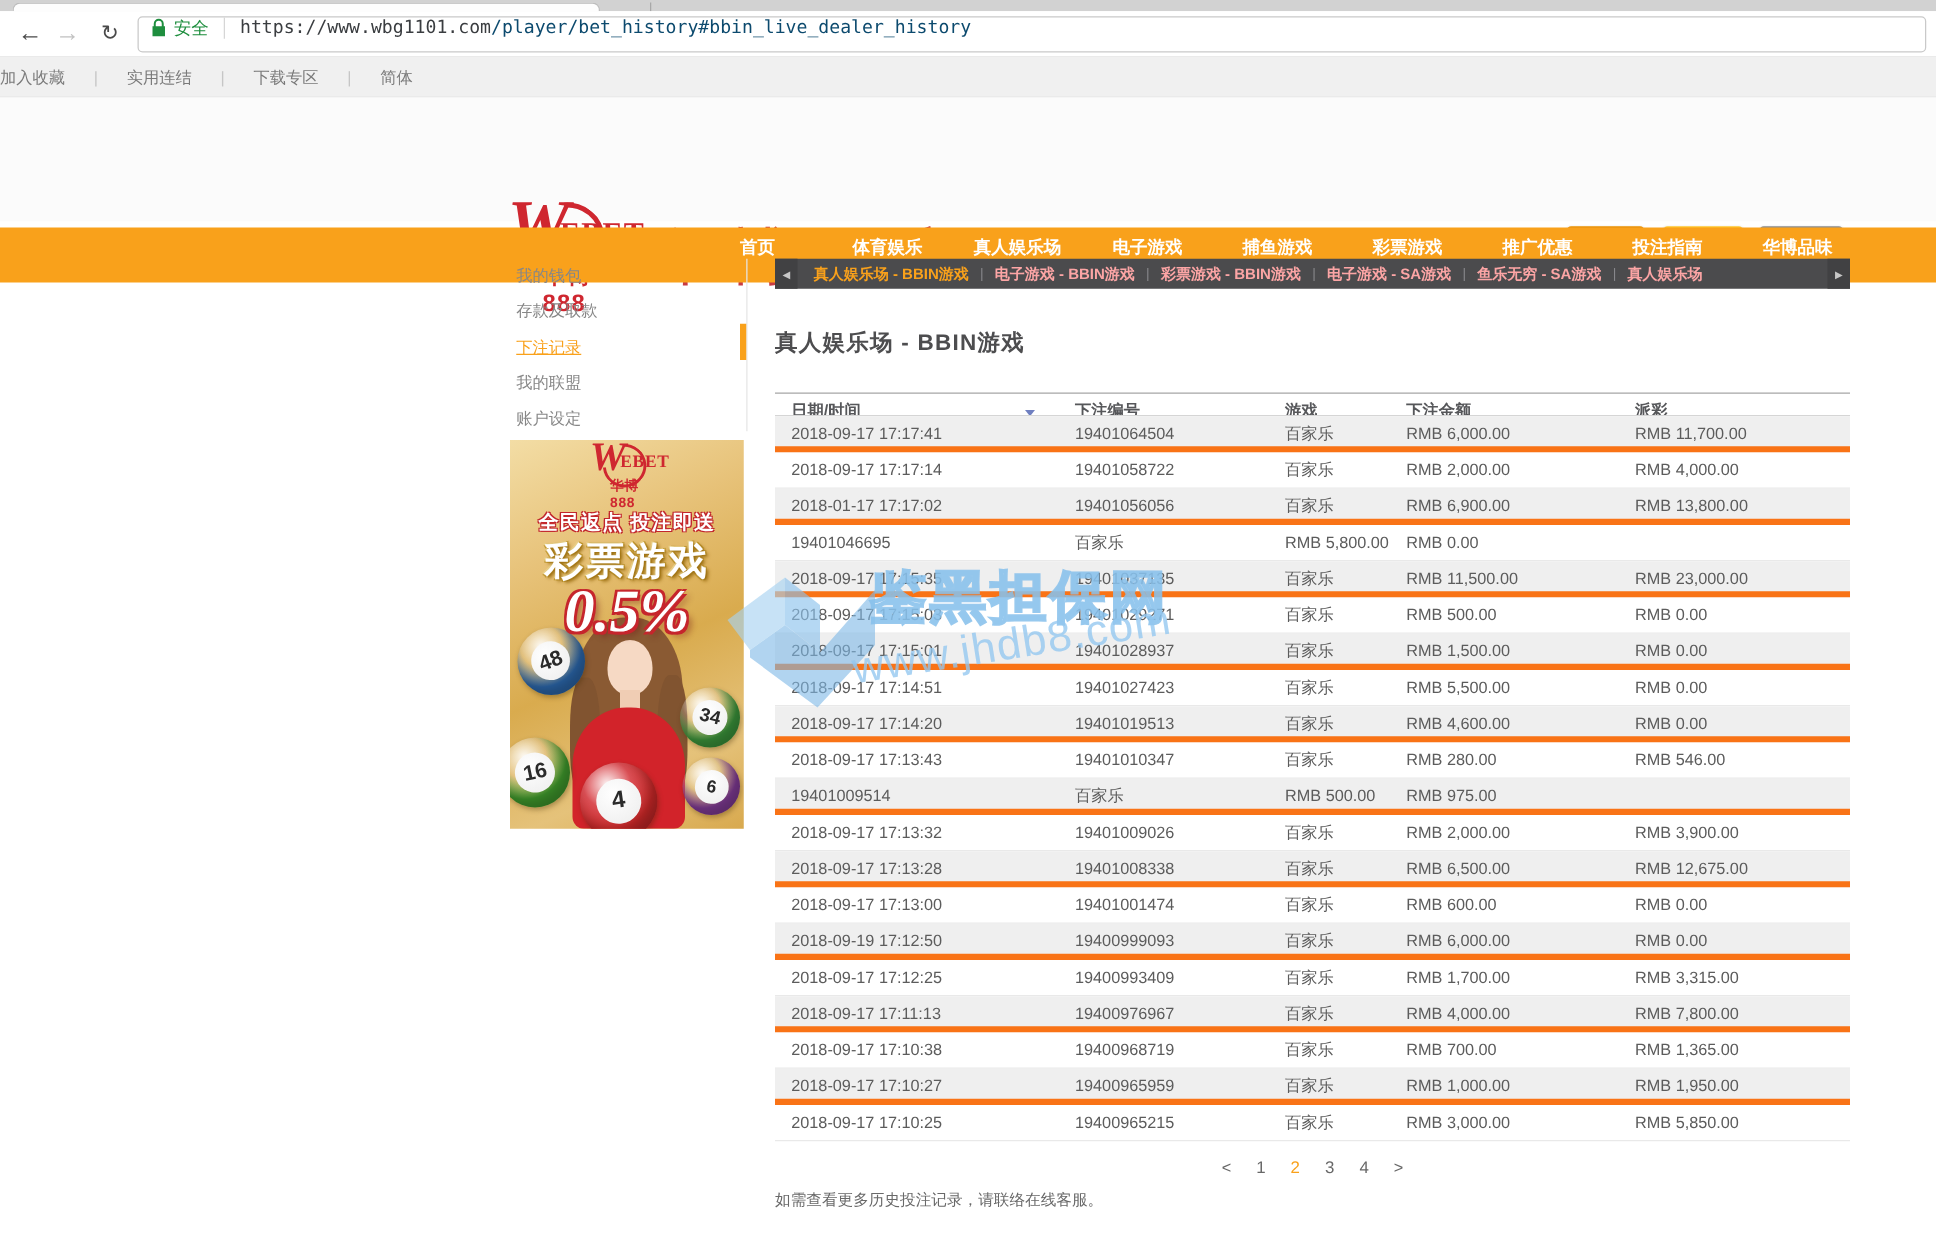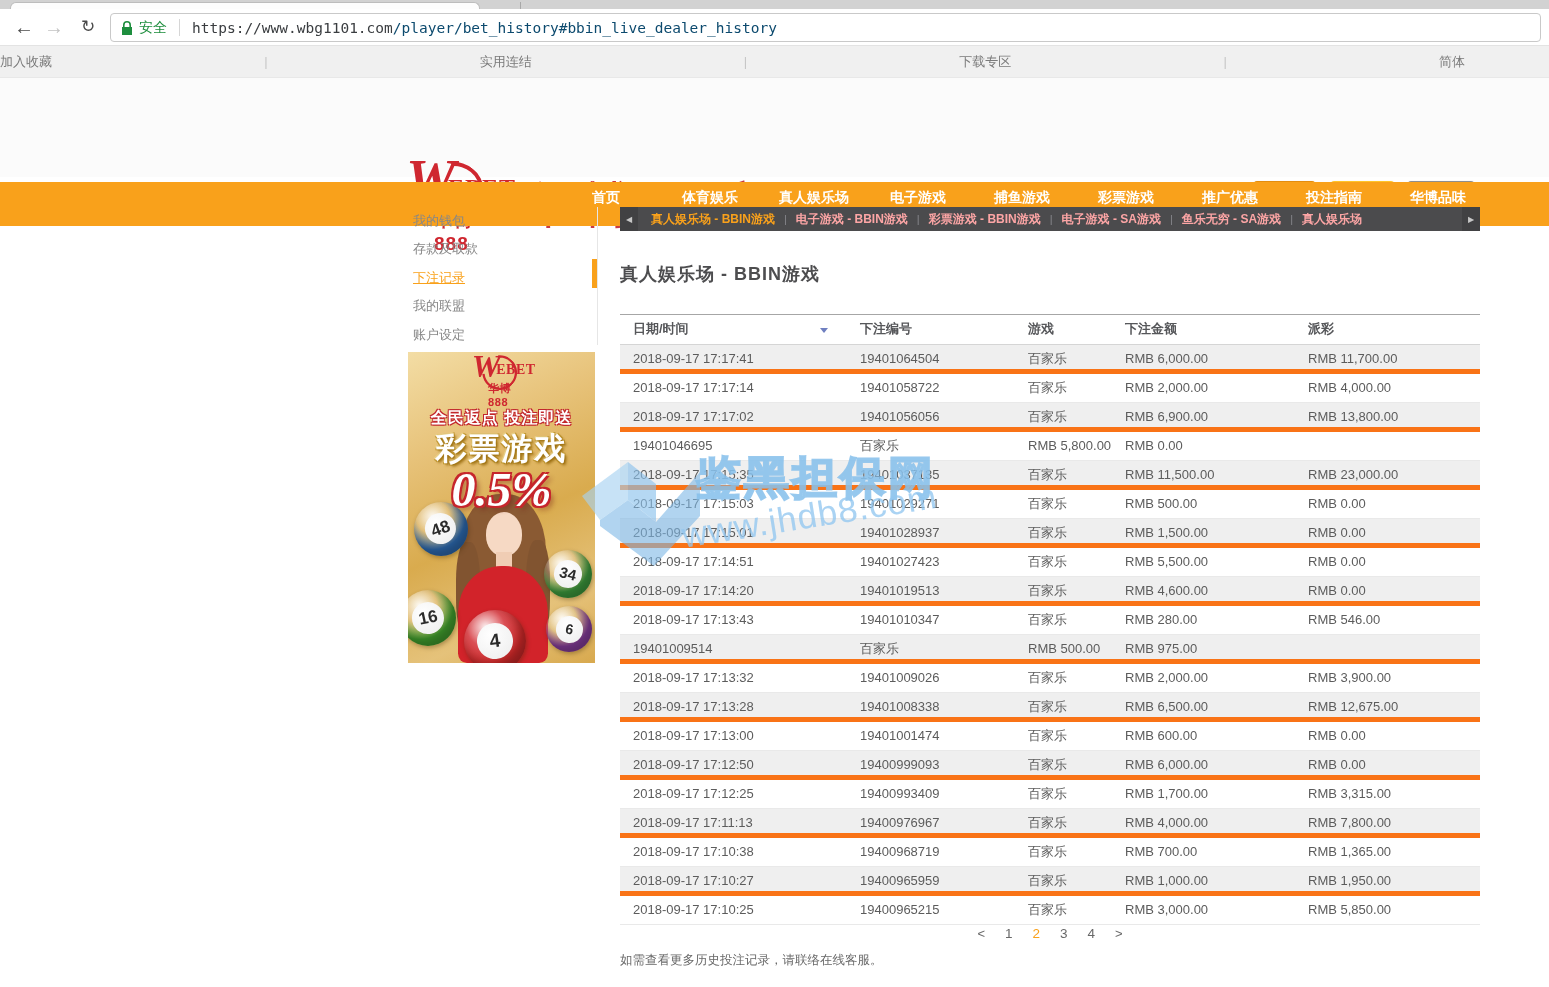--- a/index.html
+++ b/index.html
@@ -12,29 +12,29 @@
 
   
   .tabstrip { position:absolute; left:0; top:0; width:1549px; height:9px; background:#d2d2d2; }
   .tabstrip .tab-active { position:absolute; left:10px; top:2px; width:470px; height:7px; background:#fdfdfd; border-radius:6px 6px 0 0; border:1px solid #bdbdbd; border-bottom:none; }
   .tabstrip .tab-sep2 { position:absolute; left:520px; top:2px; width:1px; height:7px; background:#a8a8a8; }
   .toolbar { position:absolute; left:0; top:9px; width:1549px; height:37px; background:#fff; border-bottom:1px solid #e3e3e3; }
   .nav-ico { position:absolute; top:4px; width:24px; height:28px; text-align:center; font-size:20px; line-height:28px; color:#4a4a4a; cursor:pointer; }
   .nav-ico.back { left:12px; }
   .nav-ico.fwd  { left:42px; color:#c3c3c3; }
   .nav-ico.reload { left:76px; font-size:17px; }
-  .urlbar { position:absolute; left:110px; right:8px; top:4px; height:29px; border:1px solid #c9c9c9; border-radius:4px; background:#fff; display:flex; align-items:center; padding-left:10px; cursor:text; }
+  .urlbar { position:absolute; left:110px; right:8px; top:4px; height:29px; border:1px solid #c9c9c9; border-radius:4px; background:#fff; display:flex; align-items:flex-start; padding-left:10px; cursor:text; }
   .secure { color:var(--secure-green); font-size:14px; margin-left:6px; }
   .url-div { width:1px; height:17px; background:#d6d6d6; margin:0 12px; }
   .url { font-family:"DejaVu Sans Mono","Liberation Mono",monospace; font-size:14.5px; white-space:nowrap; }
   .url-domain { color:#3a3d40; }
   .url-path { color:#0c4a6e; }
 
   
-  .toplinks { position:absolute; left:0; top:46px; width:1549px; height:32px; background:#f0f0f0; border-bottom:1px solid #e8e8e8; display:flex; align-items:center; justify-content:space-between; padding-right:84px; font-size:13px; color:#7a7a7a; }
+  .toplinks { position:absolute; left:0; top:46px; width:1549px; height:32px; background:#f0f0f0; border-bottom:1px solid #e8e8e8; display:flex; align-items:center; justify-content:flex-start; padding-right:84px; font-size:13px; color:#7a7a7a; }
   .tl-item { cursor:pointer; }
   .tl-sep { color:#c6c6c6; margin:0 23px; }
 
   
   .header { position:absolute; left:0; top:78px; width:1549px; height:99px; background:#fbfbfb; }
   .logo { position:absolute; left:408px; top:82px; width:360px; height:92px; cursor:pointer; }
   .logo-mark { position:absolute; left:0; top:0; width:100px; height:86px; }
   .swirl { position:absolute; left:16px; top:2px; width:60px; height:60px; border:4px solid var(--logo-red); border-left-color:transparent; border-radius:50%; transform:rotate(40deg); }
   .lw { position:absolute; left:-2px; top:-12px; font-family:"Liberation Serif",serif; font-style:italic; font-weight:bold; font-size:56px; color:var(--logo-red); }
   .lebet { position:absolute; left:40px; top:14px; font-family:"Liberation Serif",serif; font-weight:bold; font-size:24px; color:var(--logo-red); letter-spacing:1px; }
@@ -98,21 +98,21 @@
   .ball0 { left:6px;  top:150px; width:54px; height:54px; }  .ball0 .ball-num{ font-size:17px; transform:rotate(-20deg);}
   .ball1 { left:136px; top:198px; width:48px; height:48px; } .ball1 .ball-num{ font-size:15px; transform:rotate(14deg);}
   .ball2 { left:-8px; top:238px; width:56px; height:56px; }  .ball2 .ball-num{ font-size:17px; transform:rotate(-12deg);}
   .ball3 { left:56px; top:258px; width:62px; height:62px; }  .ball3 .ball-num{ font-size:19px; transform:rotate(-8deg);}
   .ball4 { left:138px; top:254px; width:46px; height:46px; } .ball4 .ball-num{ font-size:14px; transform:rotate(10deg);}
 
   
   .page-title { position:absolute; left:620px; top:262px; font-size:18px; font-weight:bold; color:#4d4d4f; letter-spacing:1px; }
   .bet-table { position:absolute; left:620px; top:314px; width:860px; }
   .thead, .trow { display:grid; grid-template-columns:227px 168px 97px 183px 185px; }
-  .thead { height:31px; line-height:28px; border-top:1px solid #a6a6a6; border-bottom:1px solid #d5d5d5; font-size:13px; font-weight:bold; color:#56575a; background:#fff; }
+  .thead { height:19px; line-height:28px; border-top:1px solid #a6a6a6; border-bottom:1px solid #d5d5d5; font-size:13px; font-weight:bold; color:#56575a; background:#fff; }
   .th, .td { padding-left:13px; overflow:hidden; white-space:nowrap; }
   .th { position:relative; cursor:pointer; }
   .sort-caret { position:absolute; left:200px; top:13px; width:0; height:0; border-left:4px solid transparent; border-right:4px solid transparent; border-top:5px solid #6f7fc0; }
   .trow { height:29px; line-height:28px; font-size:13px; color:#5c5c5c; border-bottom:1px solid #e9e9e9; background:#fff; }
   .trow.alt { background:var(--row-alt); border-bottom:5px solid #f97316; }
 
   .pagination { position:absolute; left:620px; top:926px; width:860px; display:flex; justify-content:center; align-items:center; font-size:13.5px; color:#686868; }
   .pg-arrow { margin:0 10px; cursor:pointer; font-size:13px; }
   .pg-num { margin:0 10px; cursor:pointer; }
   .pg-num.current { color:var(--accent); }
@@ -274,21 +274,21 @@
         <div class="td c4">RMB 11,700.00</div>
       </div>
       <div class="trow">
         <div class="td c0">2018-09-17 17:17:14</div>
         <div class="td c1">19401058722</div>
         <div class="td c2">百家乐</div>
         <div class="td c3">RMB 2,000.00</div>
         <div class="td c4">RMB 4,000.00</div>
       </div>
       <div class="trow alt">
-        <div class="td c0">2018-09-17 17:17:02</div>
+        <div class="td c0">2018-01-17 17:17:02</div>
         <div class="td c1">19401056056</div>
         <div class="td c2">百家乐</div>
         <div class="td c3">RMB 6,900.00</div>
         <div class="td c4">RMB 13,800.00</div>
       </div>
       <div class="trow">
         <div class="td c1">19401046695</div>
         <div class="td c2">百家乐</div>
         <div class="td c3">RMB 5,800.00</div>
         <div class="td c4">RMB 0.00</div>
@@ -356,21 +356,21 @@
         <div class="td c4">RMB 12,675.00</div>
       </div>
       <div class="trow">
         <div class="td c0">2018-09-17 17:13:00</div>
         <div class="td c1">19401001474</div>
         <div class="td c2">百家乐</div>
         <div class="td c3">RMB 600.00</div>
         <div class="td c4">RMB 0.00</div>
       </div>
       <div class="trow alt">
-        <div class="td c0">2018-09-17 17:12:50</div>
+        <div class="td c0">2018-09-19 17:12:50</div>
         <div class="td c1">19400999093</div>
         <div class="td c2">百家乐</div>
         <div class="td c3">RMB 6,000.00</div>
         <div class="td c4">RMB 0.00</div>
       </div>
       <div class="trow">
         <div class="td c0">2018-09-17 17:12:25</div>
         <div class="td c1">19400993409</div>
         <div class="td c2">百家乐</div>
         <div class="td c3">RMB 1,700.00</div>

